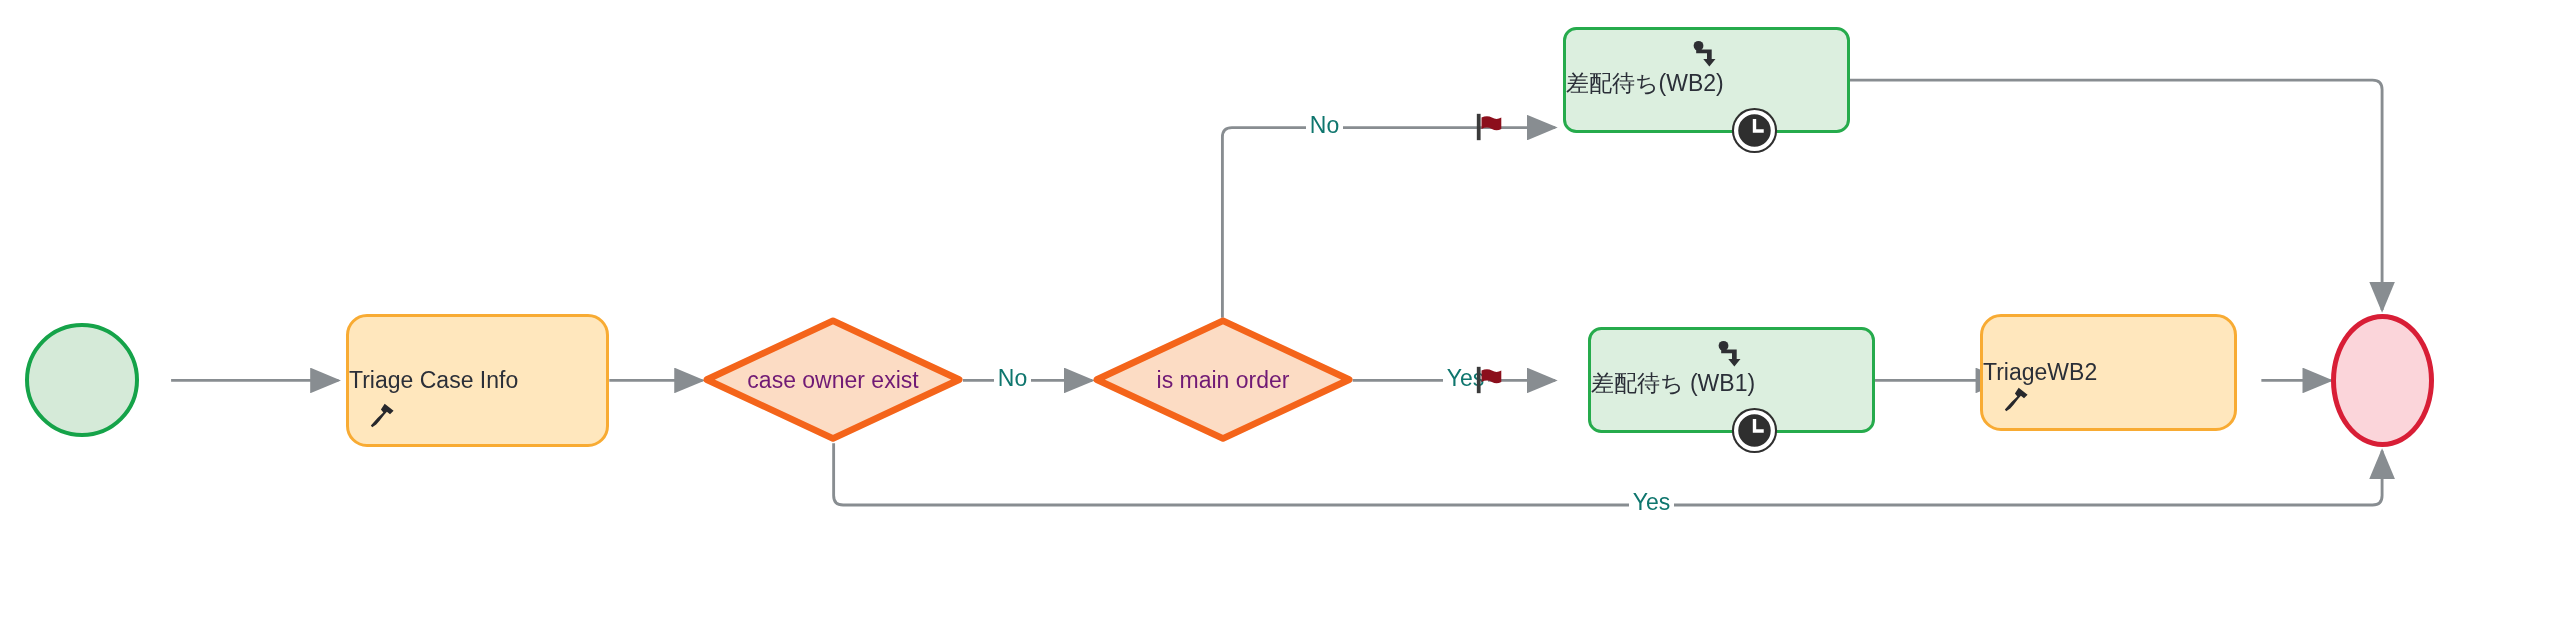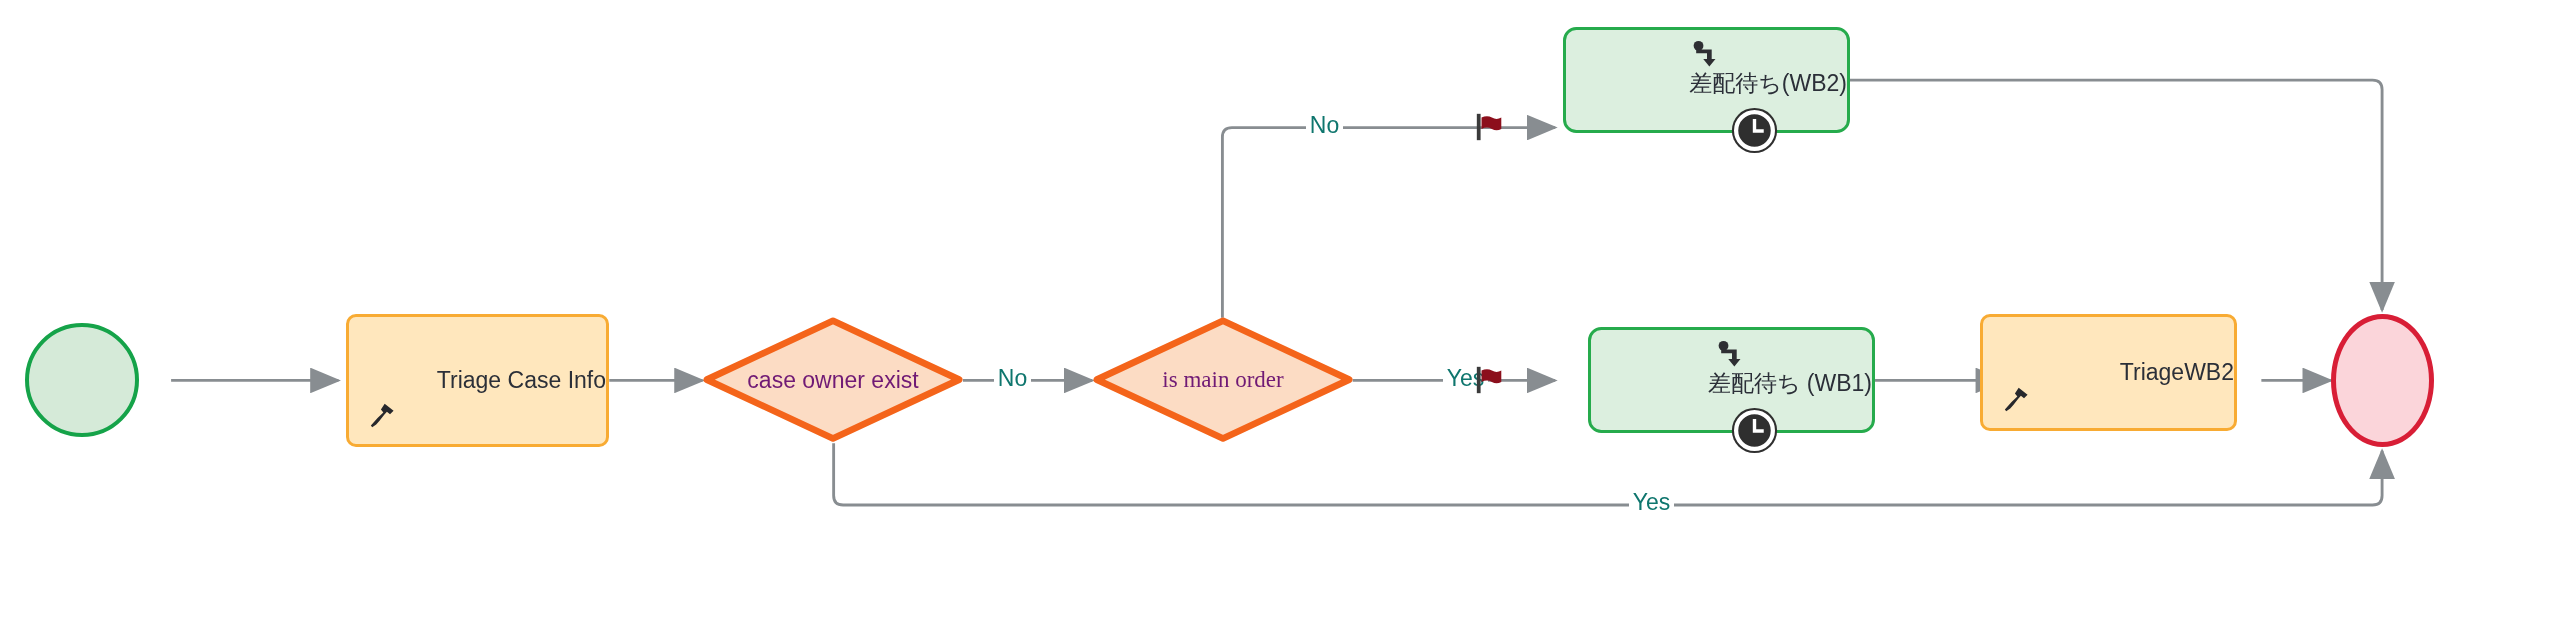--- a/index.html
+++ b/index.html
@@ -43,34 +43,34 @@
   }
   .event.end {
     background: #fbd5da;
     border: 5.7px solid #d81e36;
   }
 
   
   .task-orange {
     background: #ffe7bd;
     border: 3.8px solid #f8ab33;
-    border-radius: 10px;
+    border-radius: 21px;
   }
   
   .task-green {
     background: #dcefdf;
     border: 3.8px solid #26ab4c;
     border-radius: 13.3px;
   }
 
   .task-label {
     position: absolute;
     left: 0;
     right: 0;
-    text-align: right;
+    text-align: left;
     color: #2b2f38;
     font-size: 23px;
     line-height: 1.25;
     white-space: nowrap;
   }
   .task-orange .task-label { top: 50%; transform: translateY(-52%); }
   .task-green  .task-label { top: 50%; transform: translateY(-40%); }
 
   
   .gateway {
@@ -171,21 +171,21 @@
 
   <div class="gateway" style="left:703px; top:317px; width:260px; height:125px;">
     <svg class="diamond" viewBox="0 0 274 132" preserveAspectRatio="none">
       <polygon points="137,4 270,66 137,128 4,66" fill="#fcdcc4" stroke="#f4641a" stroke-width="7" stroke-linejoin="round"></polygon>
     </svg>
     <div class="gw-label">case owner exist</div>
   </div>
 
   <div class="edge-label" style="left:994px; top:367px;">No</div>
 
-  <div class="gateway" style="left:1093px; top:317px; width:260px; height:125px;font-family:Liberation Serif, serif;">
+  <div class="gateway" style="left:1093px; top:317px; width:260px; height:125px;">
     <svg class="diamond" viewBox="0 0 274 132" preserveAspectRatio="none">
       <polygon points="137,4 270,66 137,128 4,66" fill="#fcdcc4" stroke="#f4641a" stroke-width="7" stroke-linejoin="round"></polygon>
     </svg>
     <div class="gw-label">is main order</div>
   </div>
 
   <div class="edge-label" style="left:1306px; top:114px;">No</div>
 
   <div class="edge-label" style="left:1443px; top:367px;">Yes</div>
 

